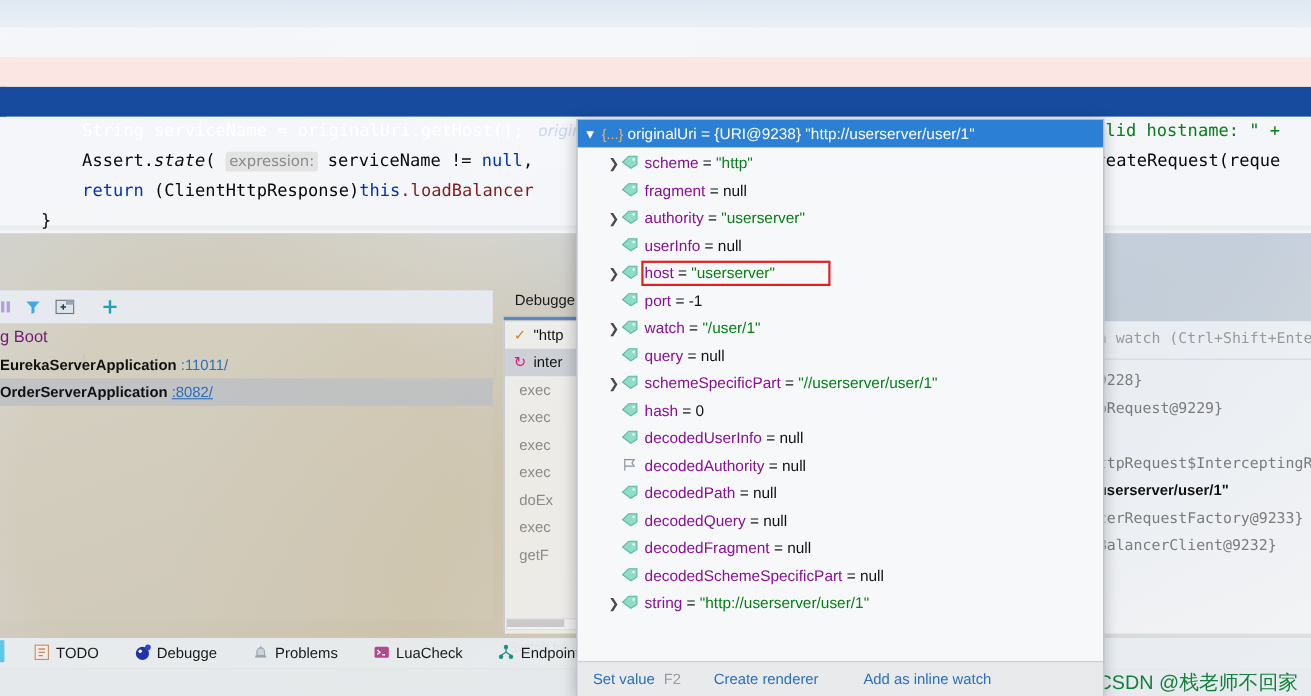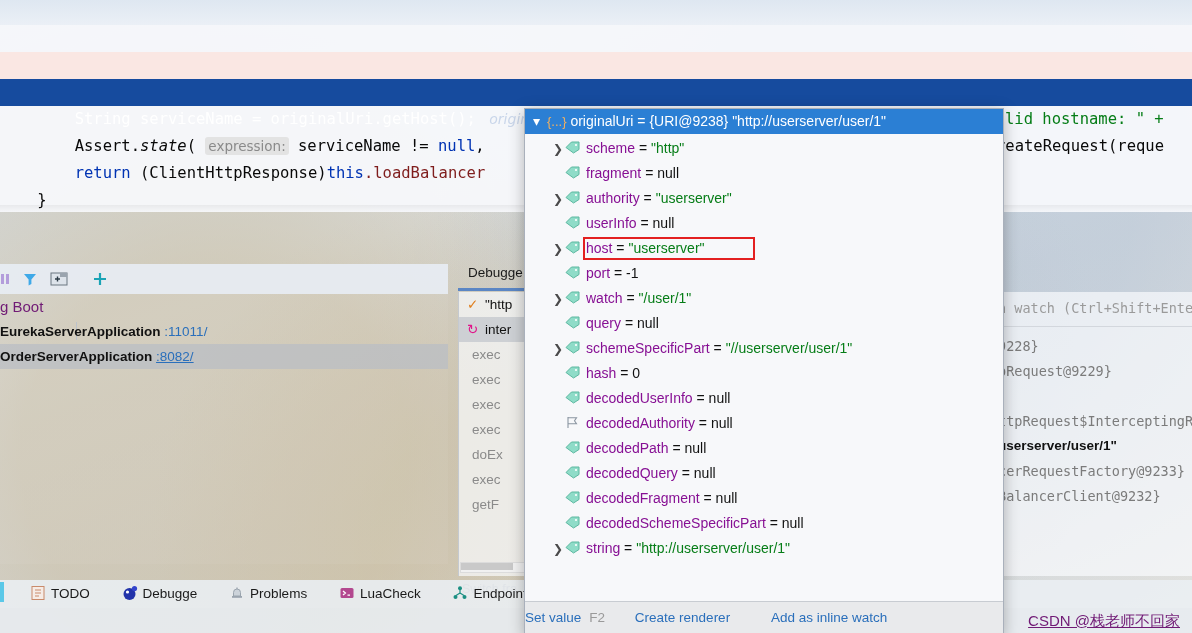--- a/index.html
+++ b/index.html
@@ -152,40 +152,40 @@
   .vnum{color:#111;}
   .hl-box{
     position:absolute;left:58px;top:1px;width:172px;height:23px;
     border:2px solid #e32020;box-sizing:border-box;pointer-events:none;
   }
   .popup-foot{
     position:absolute;left:0;bottom:0;width:478px;height:32px;
     background:#e9eaec;border-top:1px solid #c8ccd2;
     line-height:32px;font-size:13.5px;white-space:nowrap;
   }
-  .foot-link{color:#2a6fbb;}
+  .foot-link{color:#2a6fbb;margin-left:14px;}
   .foot-key{color:#9a9a9a;margin-left:8px;}
 
   
   .statusbar{
     position:absolute;left:0;top:580px;width:1192px;height:28px;
     background:rgba(235,239,244,.88);z-index:5;
     line-height:28px;white-space:nowrap;font-size:13.5px;color:#1a1a1a;
   }
   .sb-item{display:inline-block;margin-right:28px;}
   .sb-item:first-child{margin-left:30px;}
   .sb-ico{display:inline-block;width:16px;height:16px;vertical-align:-3px;margin-right:5px;}
   .bottom-fill{
     position:absolute;left:0;top:608px;width:1192px;height:25px;
     background:rgba(232,236,241,.90);z-index:4;
   }
   .left-edge-accent{position:absolute;left:0;top:582px;width:4px;height:20px;background:#5bc8e8;z-index:6;}
   .watermark{
     position:absolute;right:12px;top:608px;height:25px;line-height:25px;
-    font-size:15px;color:#701a75;z-index:7;white-space:nowrap;text-decoration:underline;
+    font-size:18px;color:#15803d;z-index:7;white-space:nowrap;
   }
 </style>
 </head>
 <body>
 
 <div class="bg-photo"></div>
 
 <div class="editor">
   <div class="topstrip"></div>
 

